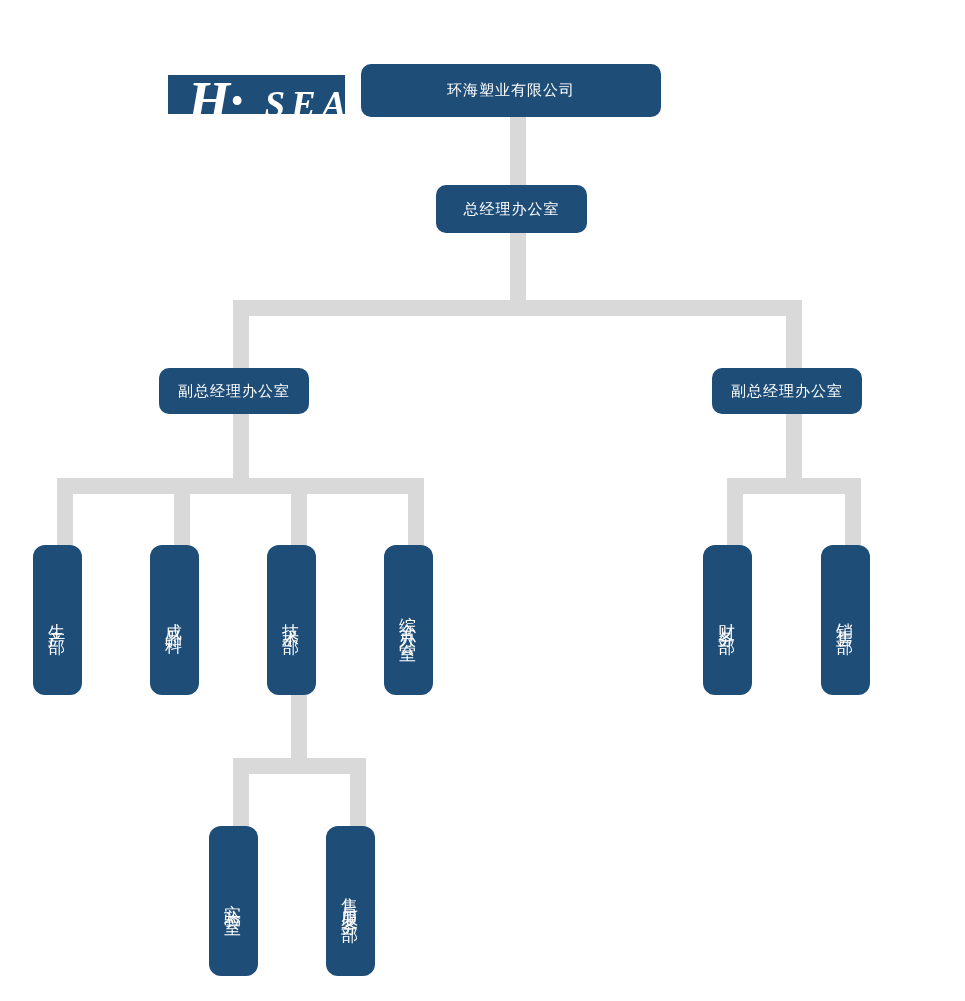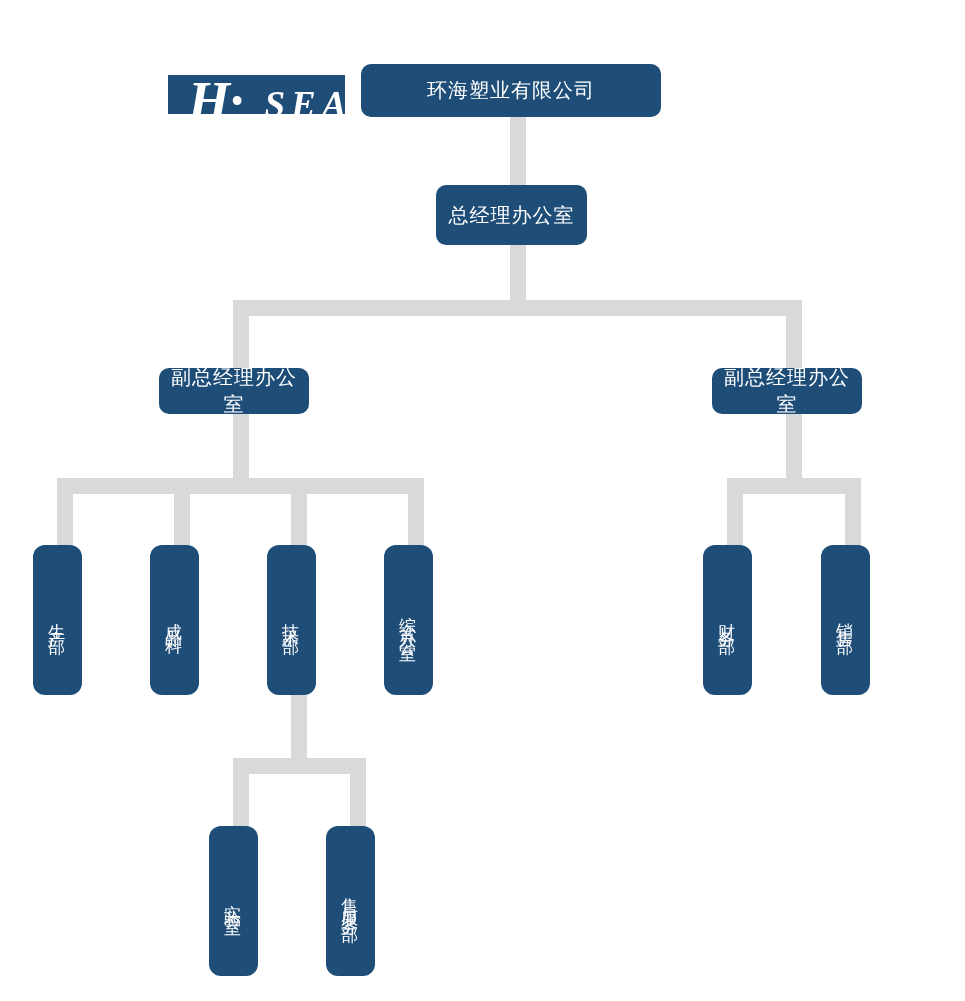--- a/index.html
+++ b/index.html
@@ -27,21 +27,21 @@
 
   
   .node {
     position: absolute;
     background: var(--box);
     color: var(--text);
     display: flex;
     align-items: center;
     justify-content: center;
     border-radius: 10px;
-    font-size: 20px;
+    font-size: 15px;
     letter-spacing: 1px;
     text-align: center;
   }
   .vnode {
     border-radius: 12px;
     writing-mode: vertical-rl;
     text-orientation: upright;
     font-size: 17px;
     letter-spacing: 7px;
   }
@@ -93,21 +93,21 @@
   <div class="line vline" style="left:711px; top:462px; height:67px;"></div>
   <div class="line vline" style="left:829px; top:462px; height:67px;"></div>
 
   <div class="line vline" style="left:275px; top:679px; height:64px;"></div>
   <div class="line hline" style="left:217px; top:742px; width:119px;"></div>
   <div class="line vline" style="left:217px; top:742px; height:68px;"></div>
   <div class="line vline" style="left:334px; top:742px; height:68px;"></div>
 
   <div class="node" style="left:345px; top:48px; width:300px; height:53px;">环海塑业有限公司</div>
 
-  <div class="node" style="left:420px; top:169px; width:151px; height:60px;">总经理办公室</div>
+  <div class="node" style="left:420px; top:169px; width:151px; height:48px;">总经理办公室</div>
 
   <div class="node" style="left:143px; top:352px; width:150px; height:46px;">副总经理办公室</div>
   <div class="node" style="left:696px; top:352px; width:150px; height:46px;">副总经理办公室</div>
 
   <div class="node vnode" style="left:17px; top:529px; width:49px; height:150px;">生产部</div>
   <div class="node vnode" style="left:134px; top:529px; width:49px; height:150px;">成品科</div>
   <div class="node vnode" style="left:251px; top:529px; width:49px; height:150px;">技术部</div>
   <div class="node vnode" style="left:368px; top:529px; width:49px; height:150px;">综合办公室</div>
 
   <div class="node vnode" style="left:687px; top:529px; width:49px; height:150px;">财务部</div>

